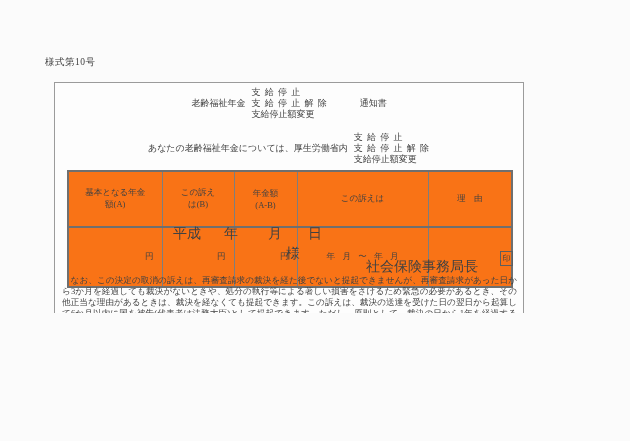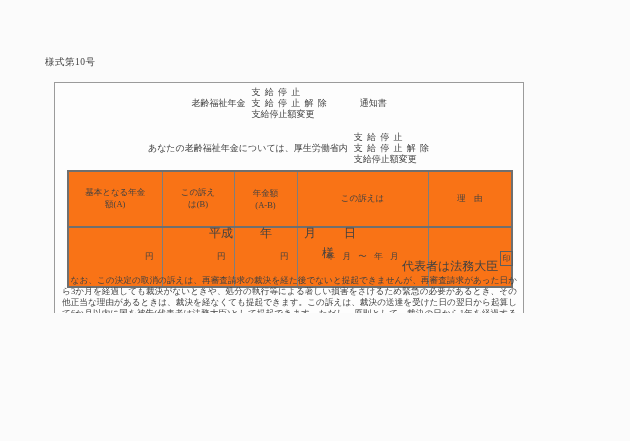--- a/index.html
+++ b/index.html
@@ -57,21 +57,21 @@
   .pension-table thead th { height: 14px; text-align: center; border-bottom: 2px solid #6f6f6f; }
   .pension-table tbody td { height: 28px; vertical-align: middle; }
   td.yen-cell { text-align: right; padding-right: 8px; }
   td.period-cell .period-inner {
     display: flex; justify-content: space-between;
     padding: 0 14px;
   }
   td.reason-cell { }
 
   
-  .abs { position: absolute; font-size: 12px; white-space: nowrap; margin-left: 36px; }
+  .abs { position: absolute; font-size: 14px; white-space: nowrap; }
   .seal-box {
     position: absolute; left: 445px; top: 168px;
     width: 11px; height: 13px;
     border: 1px solid #5e5e5e;
     font-size: 8px; line-height: 13px; text-align: center;
   }
 
   
   .legal-block {
     position: absolute; left: 7px; top: 192px; width: 455px;
@@ -144,21 +144,21 @@
       </tbody>
     </table>
 
     <span class="abs" style="left:118px; top:142px;">平成</span>
     <span class="abs" style="left:169px; top:142px;">年</span>
     <span class="abs" style="left:213px; top:142px;">月</span>
     <span class="abs" style="left:253px; top:142px;">日</span>
 
     <span class="abs" style="left:231px; top:162px;">様</span>
 
-    <span class="abs" style="left:311px; top:175px;">代表者は法務大臣</span>
+    <span class="abs" style="left:311px; top:175px;">社会保険事務局長</span>
     <span class="seal-box">印</span>
 
     <div class="legal-block">
       <p>なお、この決定の取消の訴えは、再審査請求の裁決を経た後でないと提起できませんが、再審査請求があった日から3か月を経過しても裁決がないときや、処分の執行等による著しい損害をさけるため緊急の必要があるとき、その他正当な理由があるときは、裁決を経なくても提起できます。この訴えは、裁決の送達を受けた日の翌日から起算して6か月以内に国を被告(代表者は法務大臣)として提起できます。ただし、原則として、裁決の日から1年を経過すると訴えを提起できません。</p>
     </div>
 
   </div>
 </div>
 
 </body></html>

